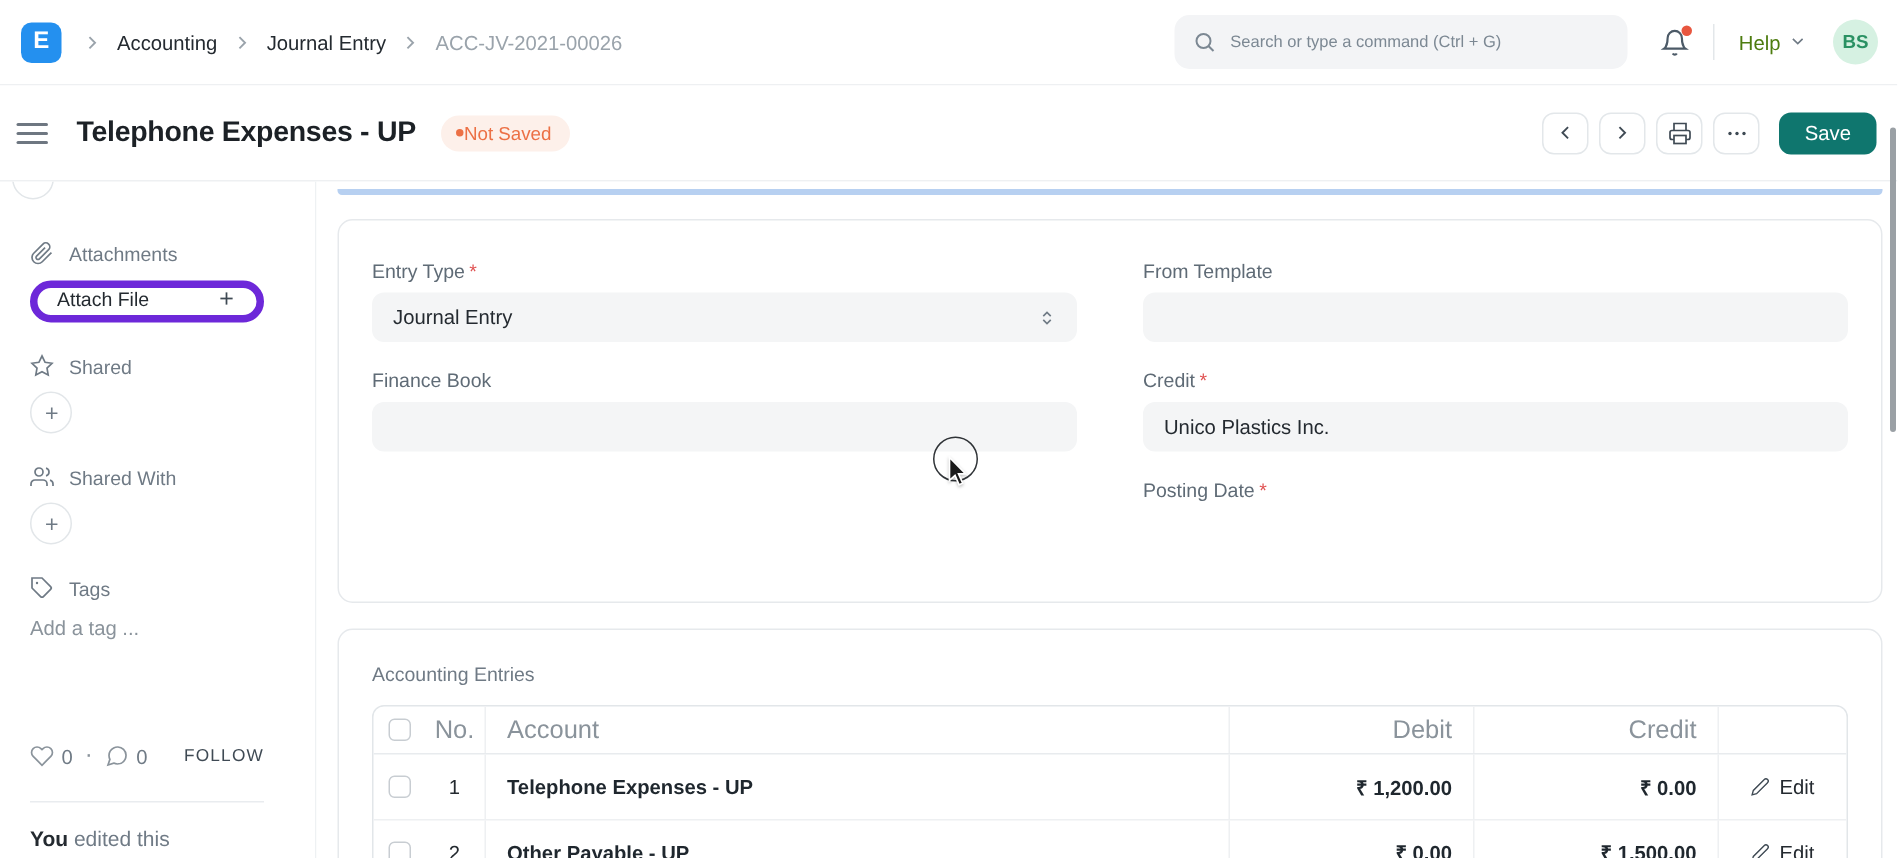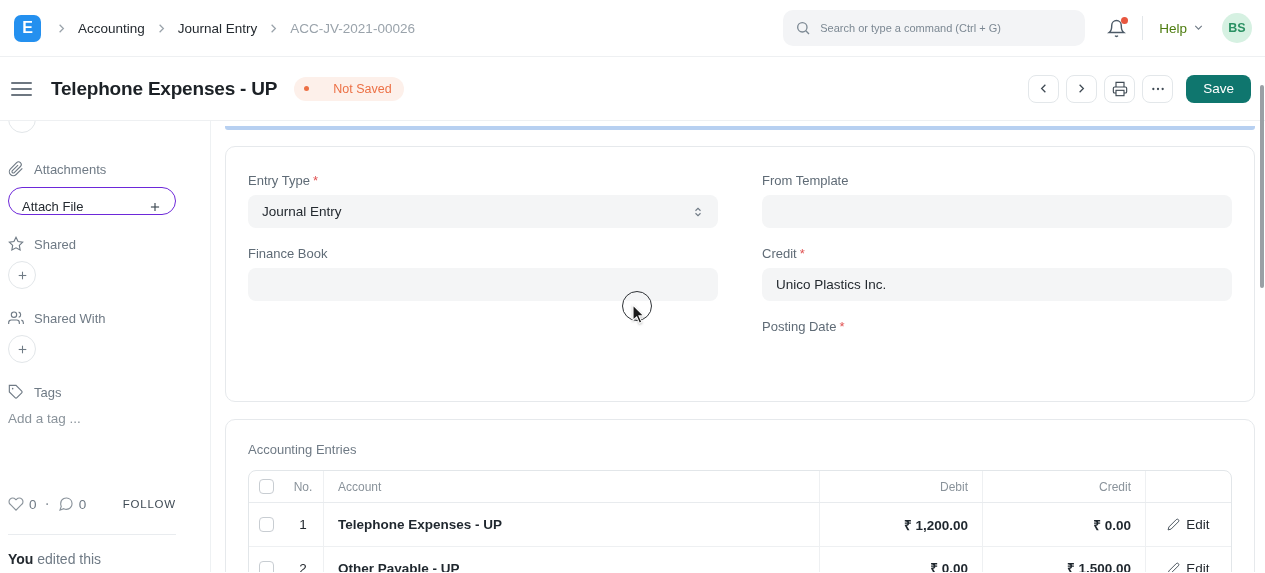--- a/index.html
+++ b/index.html
@@ -21,35 +21,35 @@
   .bell .dot { position:absolute; top:-2px; right:-2px; width:7px; height:7px; border-radius:50%; background:#e8563f; }
   .vdiv { width:1px; height:24px; background:#e3e7ea; margin:0 16px; }
   .help { display:flex; align-items:flex-start; gap:5px; font-size:13.5px; color:#4d7c0f; cursor:pointer; }
   .avatar { width:30px; height:30px; border-radius:50%; background:#d6f1e2; color:#2a9163; font-size:12.5px; font-weight:bold; display:flex; align-items:center; justify-content:center; margin-left:17px; cursor:pointer; }
 
   
   .page-header { height:64px; display:flex; align-items:center; padding:0 14px 0 11px; border-bottom:1px solid #eef0f2; background:#fff; }
   .hamburger { width:21px; display:flex; flex-direction:column; gap:4px; cursor:pointer; }
   .hamburger i { display:block; height:2px; border-radius:2px; background:#6e7781; }
   .title { font-size:19px; font-weight:700; color:#1c2126; margin-left:19px; letter-spacing:-0.2px; }
-  .badge { margin-left:17px; background:#fdf0ea; color:#ec7045; font-size:12.5px; font-weight:500; border-radius:12px; padding:5px 12px 5px 10px; display:flex; align-items:center; gap:24px; }
+  .badge { margin-left:17px; background:#fdf0ea; color:#ec7045; font-size:12.5px; font-weight:500; border-radius:12px; padding:5px 12px 5px 10px; display:flex; align-items:center; gap:0; }
   .badge-dot { width:5px; height:5px; border-radius:50%; background:#ec7045; }
   .hbtns { display:flex; align-items:center; gap:7px; }
   .icon-btn { width:31px; height:28px; border:1px solid #e3e7ea; background:#fff; border-radius:8px; display:flex; align-items:center; justify-content:center; color:#3f4a54; cursor:pointer; }
   .save-btn { height:28px; padding:0 17px; margin-left:6px; border:none; border-radius:8px; background:#0f766e; color:#fff; font-family:inherit; font-size:13.5px; font-weight:500; cursor:pointer; }
 
   
   .content { position:relative; display:flex; height:451px; overflow:hidden; }
 
   
   .sidebar { position:relative; width:211px; border-right:1px solid #eef1f3; overflow:hidden; flex:none; }
-  .sb-abs { position:absolute; left:8px; right:34px; }
+  .sb-abs { position:absolute; left:20px; right:34px; }
   .fab-partial { position:absolute; top:-16px; left:8px; width:28px; height:28px; border-radius:50%; border:1px solid #e2e6e9; background:#fff; }
   .side-head { display:flex; align-items:center; gap:10px; font-size:13px; font-weight:500; color:#6f7a85; }
-  .attach-btn { top:66px; height:28px; border:1px solid #6d28d9; border-radius:14px; background:#fff; display:flex; align-items:flex-end; justify-content:space-between; padding:0 13px; cursor:pointer; }
+  .attach-btn { top:66px; height:28px; border:5px solid #6d28d9; border-radius:14px; background:#fff; display:flex; align-items:flex-start; justify-content:space-between; padding:0 13px; cursor:pointer; }
   .attach-btn span { font-size:13px; color:#242a30; }
   .plus-circle { width:28px; height:28px; border-radius:50%; border:1px solid #e2e6e9; background:#fff; display:flex; align-items:center; justify-content:center; color:#6f7a85; cursor:pointer; }
   .add-tag { font-size:13.5px; color:#8a939b; cursor:pointer; }
   .likes-row { display:flex; align-items:center; }
   .likes-row .cnt { font-size:13.5px; color:#6f7a85; margin-left:5px; }
   .likes-row .mid { margin:0 8px; color:#8a939b; }
   .follow { margin-left:auto; font-size:11.5px; letter-spacing:0.8px; color:#3f4a54; font-weight:500; cursor:pointer; }
   .sb-divider { height:1px; background:#e9ecef; }
   .edited { font-size:14px; color:#6f7a85; }
   .edited b { color:#242a30; font-weight:700; }
@@ -69,21 +69,21 @@
 
   
   .click-circle { position:absolute; left:411px; top:170px; width:30px; height:30px; border:1.6px solid #2f3337; border-radius:50%; background:transparent; pointer-events:none; }
   .cursor-arrow { position:absolute; left:421px; top:183px; pointer-events:none; filter:drop-shadow(0 1px 1px rgba(0,0,0,.25)); }
 
   
   .table-card { top:298px; height:200px; padding:22px; }
   .section-label { font-size:13px; color:#6f7a85; margin-bottom:13px; }
   .grid-table { border:1px solid #e2e6e9; border-radius:8px 8px 0 0; overflow:hidden; background:#fff; }
   .t-row { display:grid; grid-template-columns:34px 40px 1fr 163px 163px 86px; align-items:center; }
-  .t-head { height:32px; color:#8a939b; font-size:12px; border-bottom:1px solid #e8ebee; }
+  .t-head { height:32px; color:#8a939b; font-size:17px; border-bottom:1px solid #e8ebee; }
   .t-body { height:43px; font-size:13.5px; }
   .t-body + .t-body { border-top:1px solid #eef0f2; }
   .cell { display:flex; align-items:center; height:100%; }
   .c-check { justify-content:center; }
   .c-no { justify-content:center; }
   .c-account { padding:0 14px; border-left:1px solid #eef0f2; }
   .c-amt { justify-content:flex-end; padding:0 14px; border-left:1px solid #eef0f2; }
   .c-edit { justify-content:center; border-left:1px solid #eef0f2; }
   .bold { font-weight:700; color:#1f272e; }
   .cb { width:15px; height:15px; border:1px solid #c8cdd2; border-radius:4px; background:#fff; cursor:pointer; }

